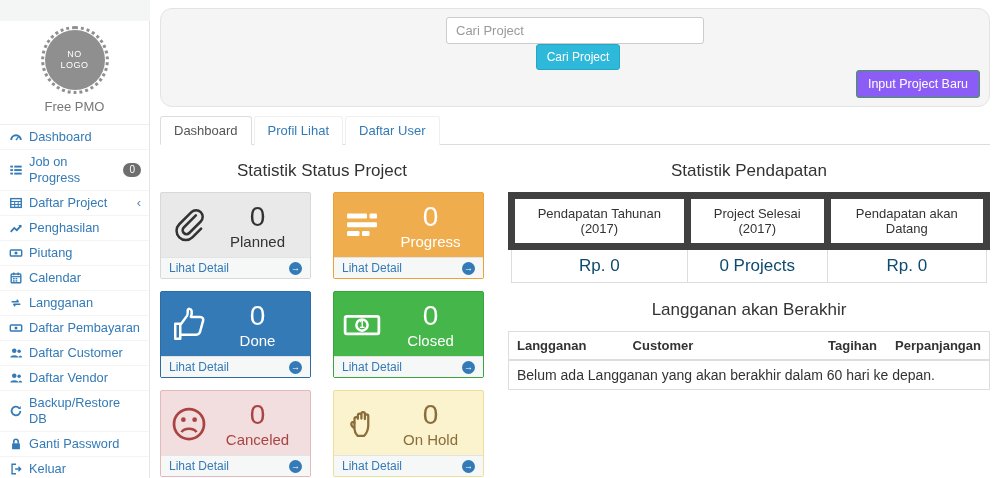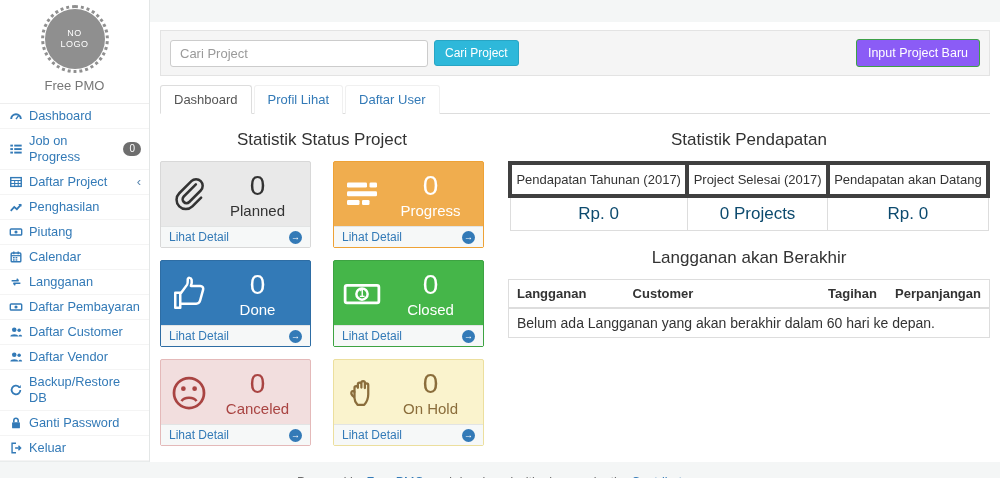--- a/index.html
+++ b/index.html
@@ -38,22 +38,22 @@
   .nav-badge {
     margin-left: auto; background: #6e6e6e; color: #fff; font-size: 10px;
     border-radius: 9px; padding: 1px 6px; line-height: 12px;
   }
   .nav-chevron { margin-left: auto; color: #5a87b0; font-size: 13px; line-height: 10px; }
 
   
   .main { flex: 1; background: #fff; min-height: 440px; padding: 8px 10px 6px; }
 
   .search-panel {
-    background: #f5f5f5; border: 1px solid #e3e3e3; border-radius: 0;
-    padding: 8px 9px; display: flex; align-items: center;
+    background: #f5f5f5; border: 1px solid #e3e3e3; border-radius: 12px;
+    padding: 8px 9px; display: flex; align-items: center; flex-direction: column;
   }
   .search-input {
     width: 258px; height: 27px; border: 1px solid #ccc; border-radius: 3px;
     padding: 0 9px; font-size: 13px; color: #555; background: #fff;
     font-family: "Liberation Sans", sans-serif;
   }
   .search-input::placeholder { color: #9a9a9a; }
   .btn { border-radius: 3px; cursor: pointer; font-family: "Liberation Sans", sans-serif; }
   .btn-info {
     margin-left: 6px; background: #2eb8da; border: 1px solid #28a5c4;
@@ -95,21 +95,21 @@
   }
   .card-footer .detail-label { color: #337ab7; font-size: 12px; }
   .arrow-circle {
     width: 13px; height: 13px; border-radius: 50%; background: #337ab7; color: #fff;
     display: flex; align-items: center; justify-content: center; font-size: 9px; line-height: 1;
   }
 
   
   table { border-collapse: collapse; width: 100%; }
   .income-table th {
-    border: 4px solid #404040; font-weight: 400; font-size: 13px; color: #333;
+    border: 7px solid #404040; font-weight: 400; font-size: 13px; color: #333;
     padding: 7px 4px; text-align: center;
   }
   .income-table td {
     border: 1px solid #ddd; text-align: center; padding: 6px 4px;
   }
   .income-table td a { color: #0c4a6e; font-size: 17px; text-decoration: none; cursor: pointer; }
   .subs-title { margin-top: 17px; }
   .subs-table { border: 1px solid #ddd; }
   .subs-table th {
     text-align: left; font-size: 13px; color: #333; padding: 6px 8px;

